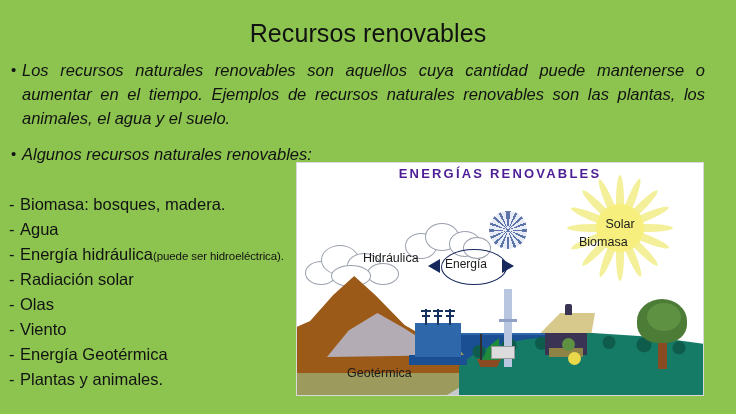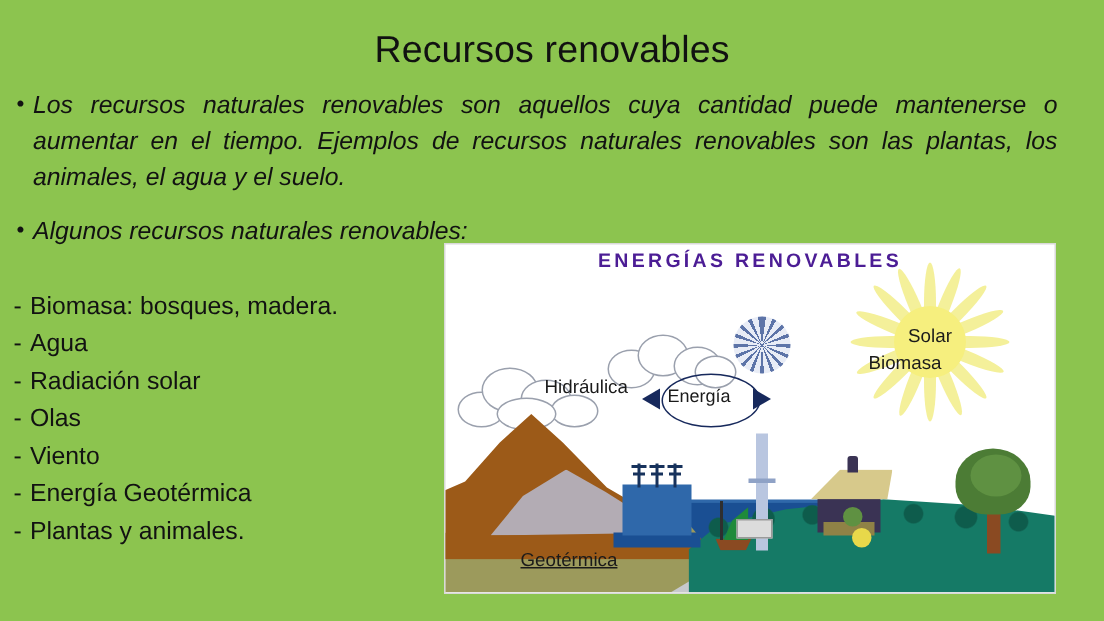--- a/index.html
+++ b/index.html
@@ -486,21 +486,21 @@
   }
 
   .illus-label {
     position: absolute;
     font-size: 12.5px;
     color: #1a1a1a;
     white-space: nowrap;
   }
   #label-hidraulica { left: 66px; top: 88px; }
   #label-eolica     { left: 148px; top: 94px; font-size: 12px; }
-  #label-geotermica { left: 50px; top: 203px; text-decoration: underline; }
+  #label-geotermica { left: 50px; top: 203px; }
   #label-biomasa    { left: 282px; top: 72px; }
 </style>
 </head>
 <body>
 
 <div id="slide">
 
   <div id="slide-title">Recursos renovables</div>
 
   <div class="bullet-block" id="bullet-1">
@@ -516,20 +516,23 @@
       <span class="bullet-text">Algunos recursos naturales renovables:</span>
     </div>
   </div>
 
   <div id="dash-list">
     <div class="dash-item">
       <span class="dash-mark">-</span><span>Biomasa: bosques, madera.</span>
     </div>
     <div class="dash-item">
       <span class="dash-mark">-</span><span>Agua</span>
+    </div>
+    <div class="dash-item">
+      <span class="dash-mark">-</span><span>Energía hidráulica</span><span class="dash-note">(puede ser hidroeléctrica).</span>
     </div>
     <div class="dash-item">
       <span class="dash-mark">-</span><span>Radiación solar</span>
     </div>
     <div class="dash-item">
       <span class="dash-mark">-</span><span>Olas</span>
     </div>
     <div class="dash-item">
       <span class="dash-mark">-</span><span>Viento</span>
     </div>

